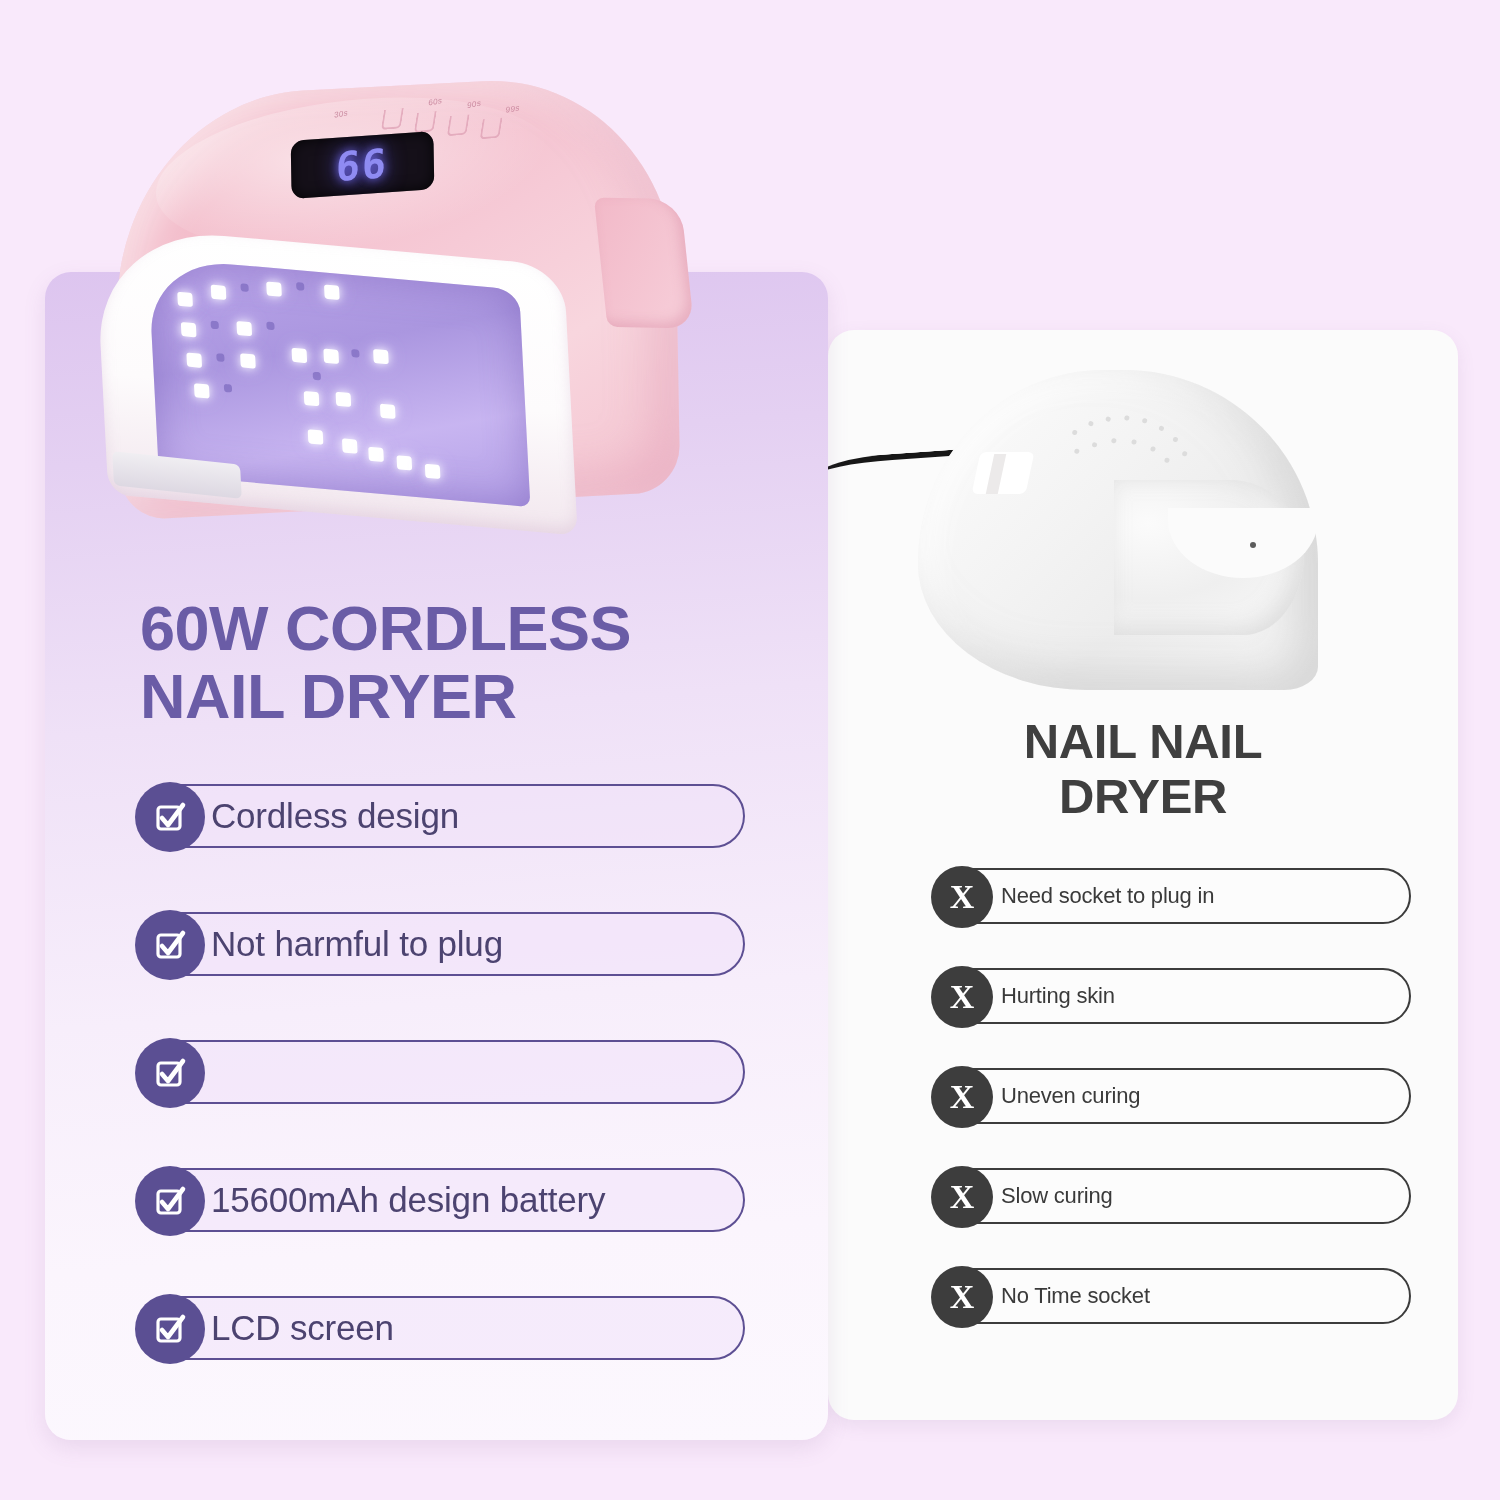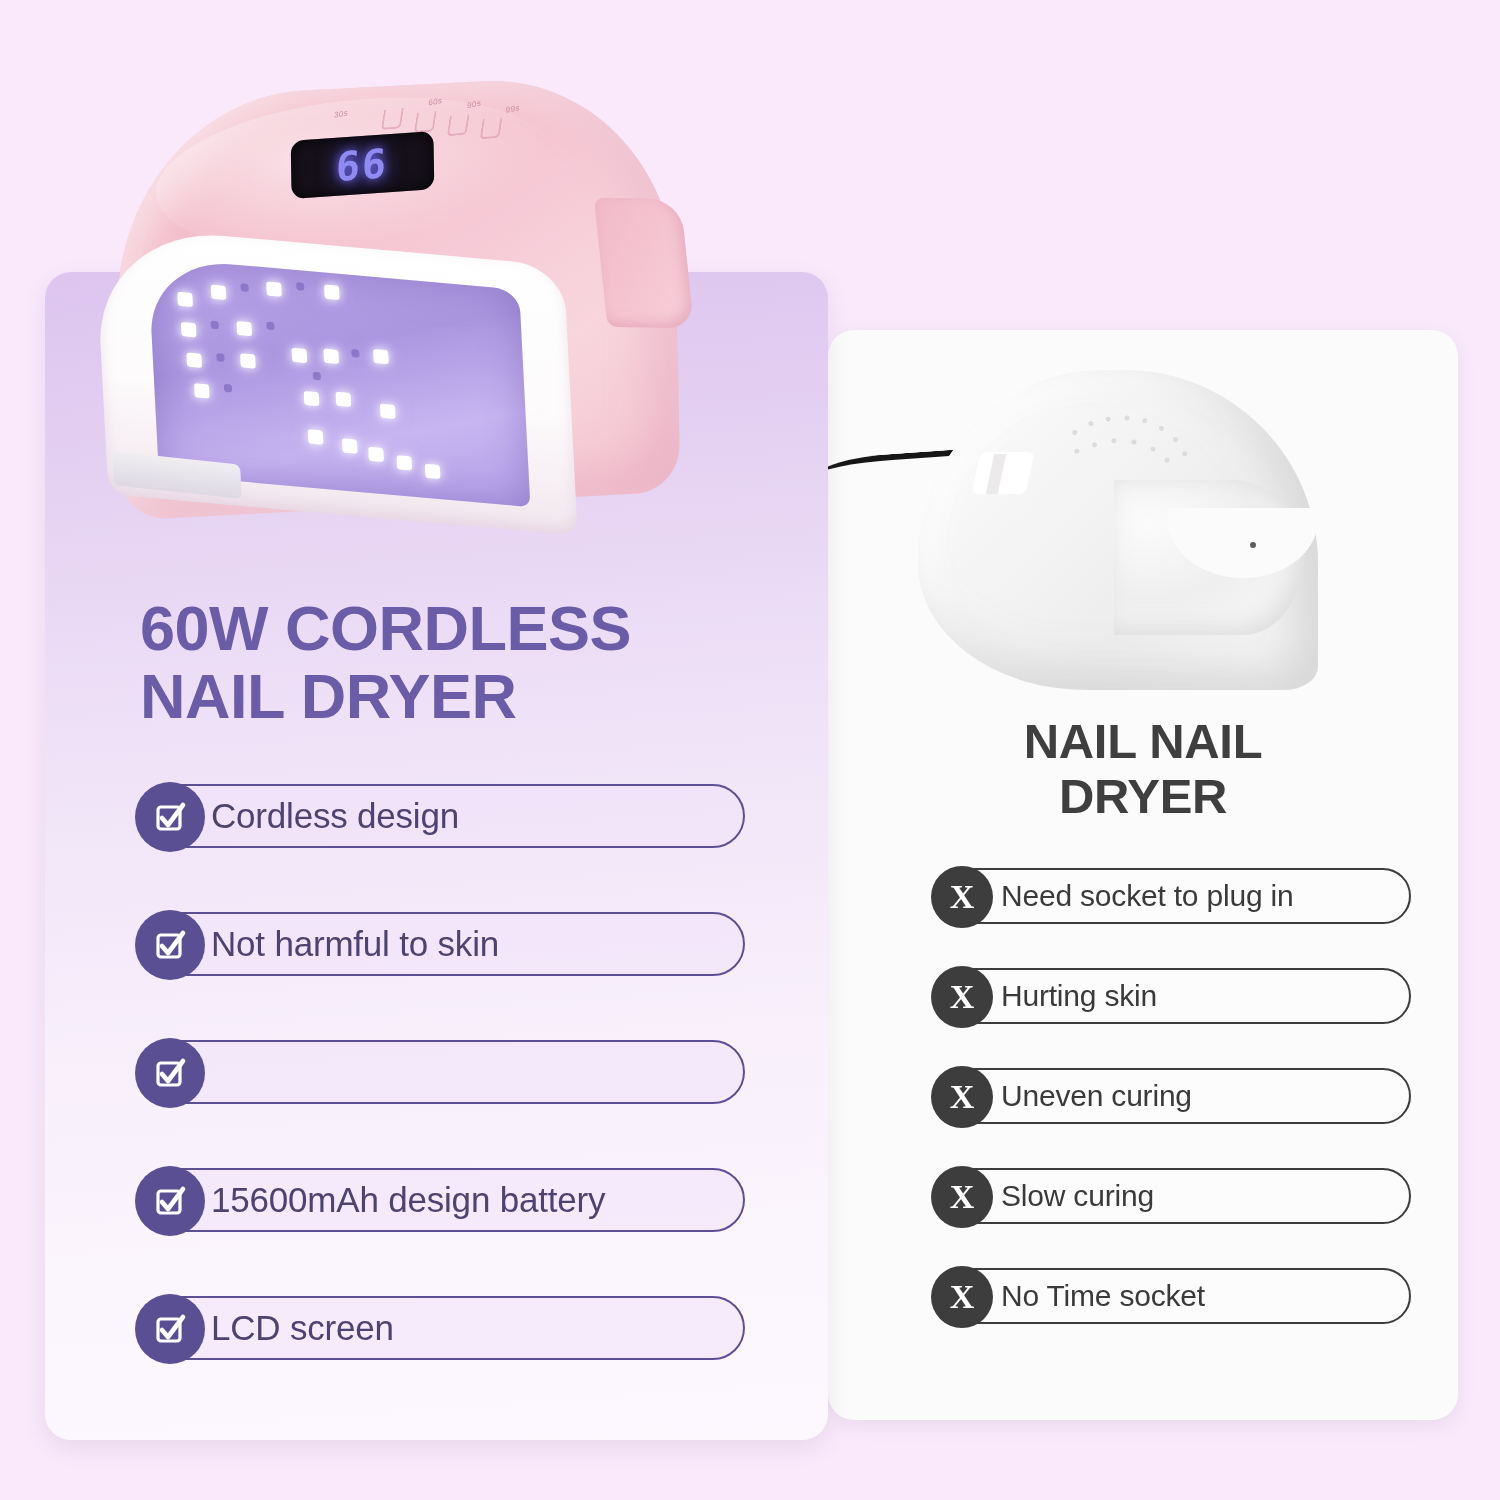--- a/index.html
+++ b/index.html
@@ -383,21 +383,21 @@
     background: #3d3d3d;
     display: flex;
     align-items: center;
     justify-content: center;
     color: #ffffff;
     font-size: 34px;
     font-weight: 700;
     font-family: "Liberation Serif", serif;
   }
   .pill-r .label {
-    font-size: 30px;
+    font-size: 22px;
     color: #3a3a3a;
     letter-spacing: -0.2px;
     white-space: nowrap;
   }
   .chk { display: block; }
 </style>
 </head>
 <body>
 
 <div class="stage">
@@ -478,21 +478,21 @@
         <span class="label">Cordless design</span>
       </div>
 
       <div class="pill-l">
         <span class="badge">
           <svg class="chk" width="36" height="36" viewBox="0 0 36 36" aria-hidden="true">
             <rect x="6" y="8" width="22" height="22" rx="3" fill="none" stroke="#ffffff" stroke-width="3.2"></rect>
             <path d="M10 19 L16 26 L31 6" fill="none" stroke="#ffffff" stroke-width="4.6" stroke-linecap="round" stroke-linejoin="round"></path>
           </svg>
         </span>
-        <span class="label">Not harmful to skin</span>
+        <span class="label">Not harmful to plug</span>
       </div>
 
       <div class="pill-l">
         <span class="badge">
           <svg class="chk" width="36" height="36" viewBox="0 0 36 36" aria-hidden="true">
             <rect x="6" y="8" width="22" height="22" rx="3" fill="none" stroke="#ffffff" stroke-width="3.2"></rect>
             <path d="M10 19 L16 26 L31 6" fill="none" stroke="#ffffff" stroke-width="4.6" stroke-linecap="round" stroke-linejoin="round"></path>
           </svg>
         </span>
       </div>

